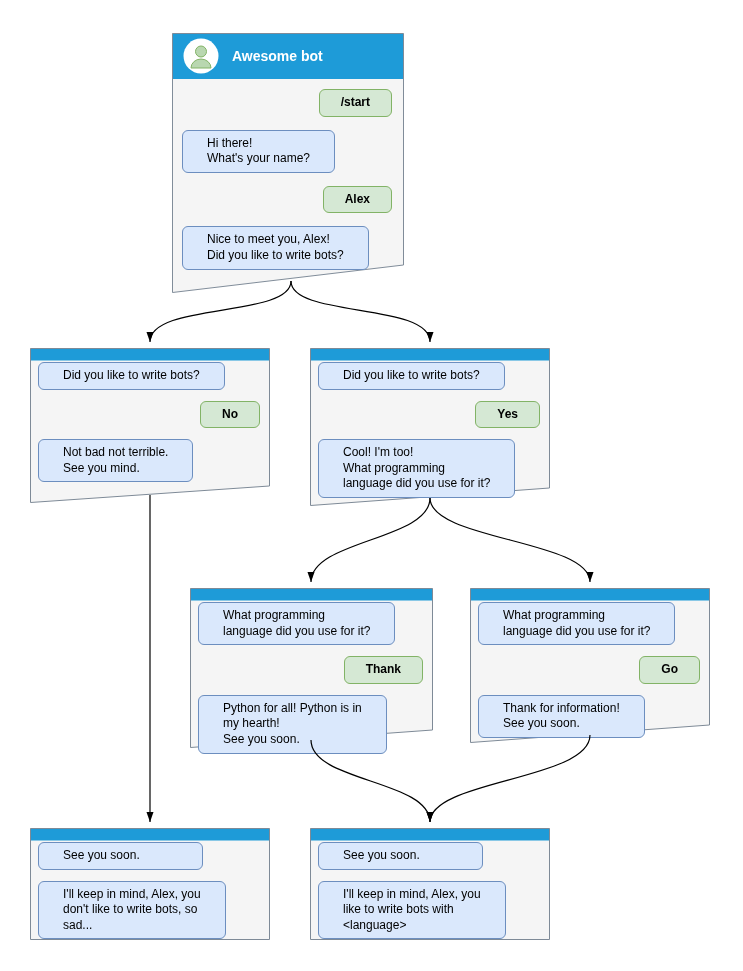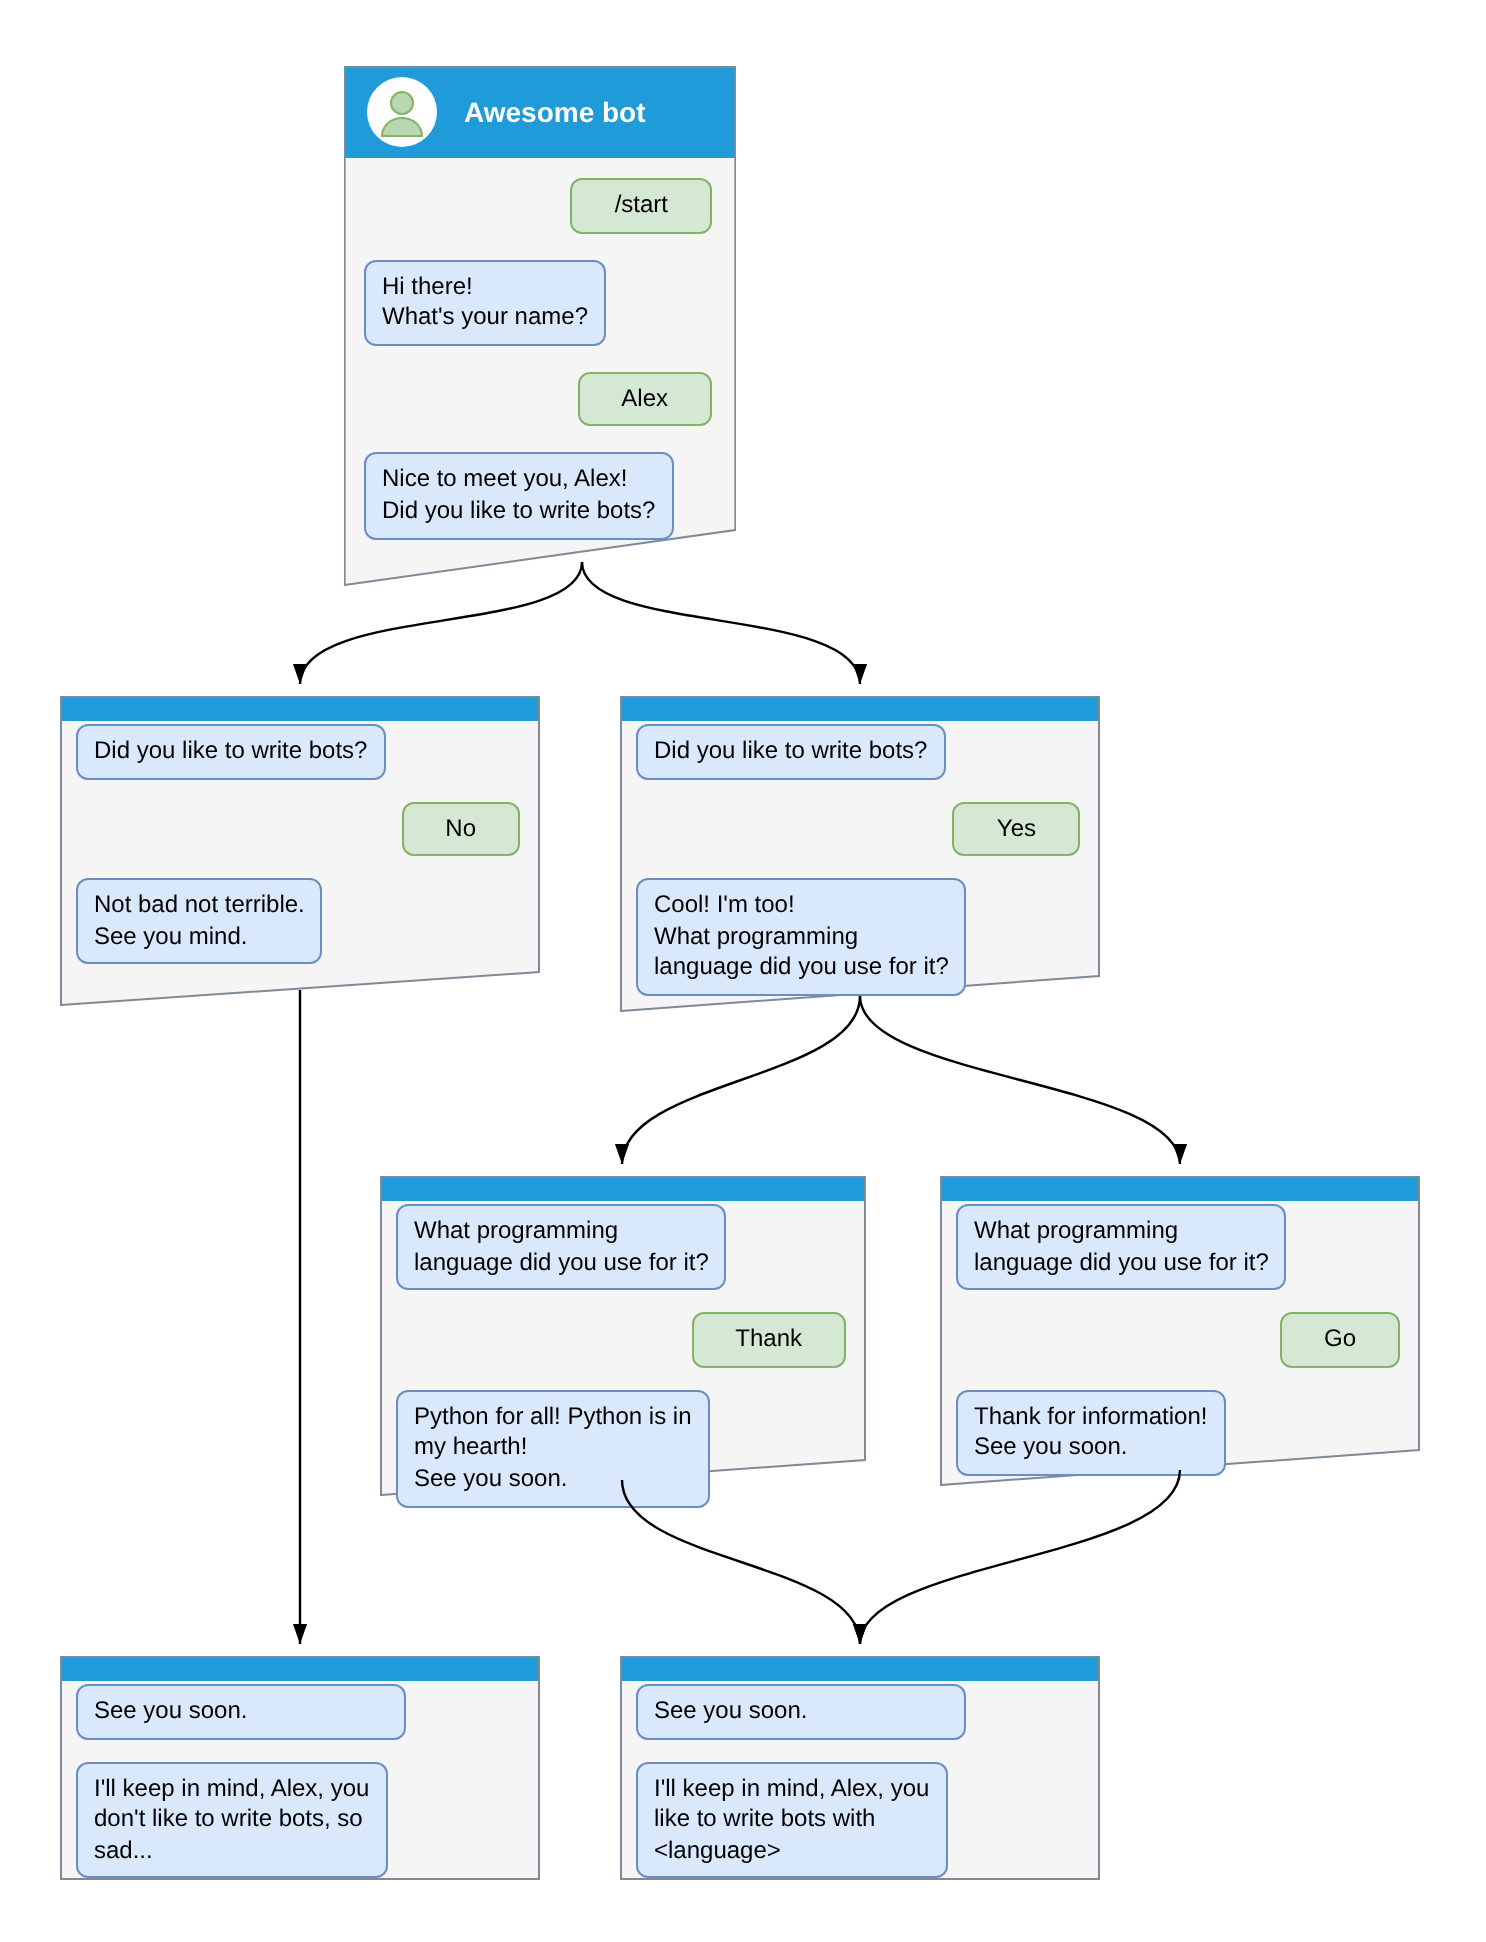--- a/index.html
+++ b/index.html
@@ -10,21 +10,21 @@
   }
   .canvas { position:absolute; left:0; top:0; width:743px; height:971px; }
 
   
   .window { position:absolute; font-size:12px; }
   .shape { position:absolute; left:0; top:0; width:100%; height:100%; }
   .win-bg { fill:var(--window-bg,#f5f5f5); }
   .win-hdr { fill:var(--header-blue,#1e9bd8); }
   .win-border { fill:none; stroke:var(--window-border,#7e8a97); stroke-width:1; }
 
-  .main   { left:172px; top:33px;  width:196px; height:260px; }
+  .main   { left:172px; top:33px;  width:232px; height:260px; }
   .w-no   { left:30px;  top:348px; width:240px; height:155px; }
   .w-yes  { left:310px; top:348px; width:240px; height:158px; }
   .w-py   { left:190px; top:588px; width:243px; height:160px; }
   .w-go   { left:470px; top:588px; width:240px; height:155px; }
   .w-endn { left:30px;  top:828px; width:240px; height:112px; }
   .w-endy { left:310px; top:828px; width:240px; height:112px; }
 
   .main-header {
     position:absolute; top:0; left:0; right:0; height:46px;
     display:flex; align-items:center; gap:13px; padding-left:11px;
@@ -33,31 +33,31 @@
   .avatar svg { width:100%; height:100%; display:block; }
   .title { color:#ffffff; font-weight:bold; font-size:14px; }
 
   .content { position:absolute; inset:0; display:flex; flex-direction:column; align-items:flex-start; }
   .main-content  { padding:56px 10px 0 10px; }
   .strip-content { padding:14px 8px 0 8px; }
   .main-content  .bubble:not(:first-child)  { margin-top:13px; }
   .strip-content .bubble:not(:first-child)  { margin-top:11px; }
 
   .bubble {
-    border-radius:6px; padding:5px 8px; line-height:1.30;
+    border-radius:6px; padding:5px 24px; line-height:1.30;
     white-space:pre-line; align-self:flex-start; max-width:200px;
   }
   .bubble.bot {
     background:var(--bot-bubble-bg,#dae8fc);
     border:1px solid var(--bot-bubble-border,#6c8ebf);
   }
   .bubble.user {
     background:var(--user-bubble-bg,#d5e8d4);
     border:1px solid var(--user-bubble-border,#82b366);
-    align-self:flex-end; padding:5px 21px; margin-right:2px;
+    align-self:flex-end; padding:5px 21px; margin-right:2px;font-weight:bold;
   }
   .w165 { width:165px; }
 
   
   .arrows { position:absolute; left:0; top:0; pointer-events:none; }
   .edge { fill:none; stroke:#000000; stroke-width:1.2; marker-end:url(#ah); }
 </style>
 </head>
 <body>
 

